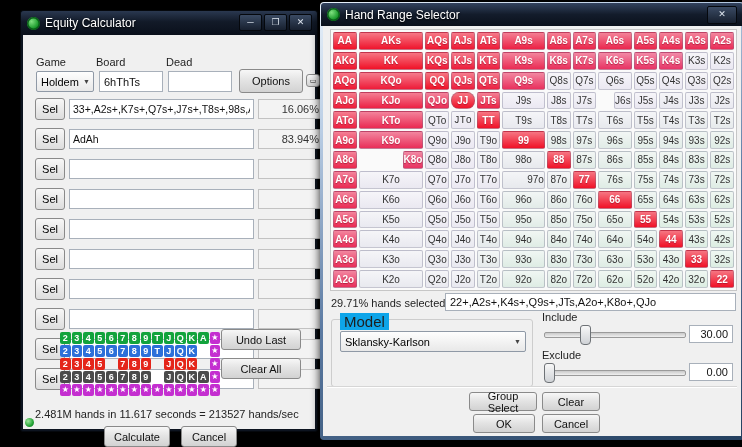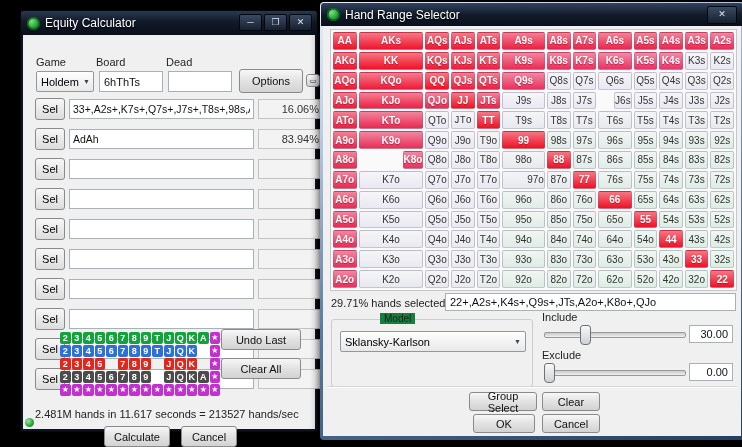--- a/index.html
+++ b/index.html
@@ -58,22 +58,22 @@
   #hr-client{position:absolute;left:3px;top:24px;right:3px;bottom:4px;background:#f0f0f0;}
   #hand-grid-panel{position:absolute;left:7px;top:3px;width:407px;height:262px;background:#fafafa;
                    border:1px solid #c6c6c6;box-sizing:border-box;padding:2px;}
   #hand-grid{display:grid;grid-template-columns:repeat(13,1fr);grid-template-rows:repeat(13,1fr);
              gap:2px;width:100%;height:100%;}
   .hcell{border-radius:2px;text-align:center;font-size:10px;display:flex;
          align-items:center;justify-content:center;border:1px solid rgba(110,110,135,.35);}
   .hcell.sel{color:#fff;font-weight:bold;text-shadow:0 1px 1px rgba(140,0,30,.55);}
   .hcell.unsel{color:#333;}
   .groupbox{position:absolute;box-sizing:border-box;border:1px solid #cdcdcd;border-radius:3px;}
-  .groupbox>.gb-label{position:absolute;top:-7px;left:8px;background:#15803d;padding:0 4px;
-                      font-size:10px;color:#1e1e1e;margin-left:40px;}
+  .groupbox>.gb-label{position:absolute;top:-7px;left:8px;background:#0ea5e9;padding:0 4px;
+                      font-size:15px;color:#1e1e1e;}
   .slider-track{position:absolute;height:4px;background:linear-gradient(#c9c9c9,#efefef);
                 border:1px solid #9a9a9a;border-radius:2px;}
   .slider-thumb{position:absolute;top:-8px;width:9px;height:18px;
                 background:linear-gradient(#f8f8f8,#cfd2d6);border:1px solid #6e7276;
                 border-radius:3px 3px 4px 4px;}
   .valbox{position:absolute;box-sizing:border-box;background:#fff;border:1px solid #a8b0ba;
           font-size:11px;text-align:right;padding:1px 4px;height:18px;color:#111;font-family:inherit;}
   .hr-sep{position:absolute;left:4px;right:4px;height:1px;background:#d6d6d6;
           border-bottom:1px solid #fff;}
 </style>
@@ -287,21 +287,21 @@
           <div class="hcell unsel" style="background: linear-gradient(rgb(246, 245, 249), rgb(235, 232, 242));">Q8s</div>
           <div class="hcell unsel" style="background: linear-gradient(rgb(246, 245, 249), rgb(235, 232, 242));">Q7s</div>
           <div class="hcell unsel" style="background: linear-gradient(rgb(246, 245, 249), rgb(235, 232, 242));">Q6s</div>
           <div class="hcell unsel" style="background: linear-gradient(rgb(246, 245, 249), rgb(235, 232, 242));">Q5s</div>
           <div class="hcell unsel" style="background: linear-gradient(rgb(246, 245, 249), rgb(235, 232, 242));">Q4s</div>
           <div class="hcell unsel" style="background: linear-gradient(rgb(246, 245, 249), rgb(234, 232, 241));">Q3s</div>
           <div class="hcell unsel" style="background: linear-gradient(rgb(246, 245, 249), rgb(234, 232, 241));">Q2s</div>
           <div class="hcell sel" style="background: linear-gradient(rgb(245, 123, 140), rgb(238, 27, 56));">AJo</div>
           <div class="hcell sel" style="background: linear-gradient(rgb(244, 126, 147), rgb(236, 33, 68));">KJo</div>
           <div class="hcell sel" style="background: linear-gradient(rgb(243, 132, 156), rgb(234, 43, 84));">QJo</div>
-          <div class="hcell sel" style="background: linear-gradient(rgb(246, 117, 130), rgb(240, 17, 39));">JJ</div>
+          <div class="hcell sel" style="background: linear-gradient(rgb(246, 117, 130), rgb(240, 17, 39)); border-radius: 8px;">JJ</div>
           <div class="hcell sel" style="background: linear-gradient(rgb(244, 127, 148), rgb(236, 35, 70));">JTs</div>
           <div class="hcell unsel" style="background: linear-gradient(rgb(246, 245, 249), rgb(235, 232, 242));">J9s</div>
           <div class="hcell unsel" style="background: linear-gradient(rgb(246, 245, 249), rgb(235, 232, 242));">J8s</div>
           <div class="hcell unsel" style="background: linear-gradient(rgb(246, 245, 249), rgb(234, 232, 241));">J7s</div>
           <div class="hcell unsel" style="background: linear-gradient(rgb(246, 245, 249), rgb(234, 232, 241)); margin-left: 16px;">J6s</div>
           <div class="hcell unsel" style="background: linear-gradient(rgb(246, 245, 249), rgb(234, 232, 241));">J5s</div>
           <div class="hcell unsel" style="background: linear-gradient(rgb(245, 245, 248), rgb(233, 233, 240));">J4s</div>
           <div class="hcell unsel" style="background: linear-gradient(rgb(245, 245, 248), rgb(233, 233, 240));">J3s</div>
           <div class="hcell unsel" style="background: linear-gradient(rgb(245, 245, 248), rgb(233, 233, 240));">J2s</div>
           <div class="hcell sel" style="background: linear-gradient(rgb(245, 125, 144), rgb(237, 31, 63));">ATo</div>

